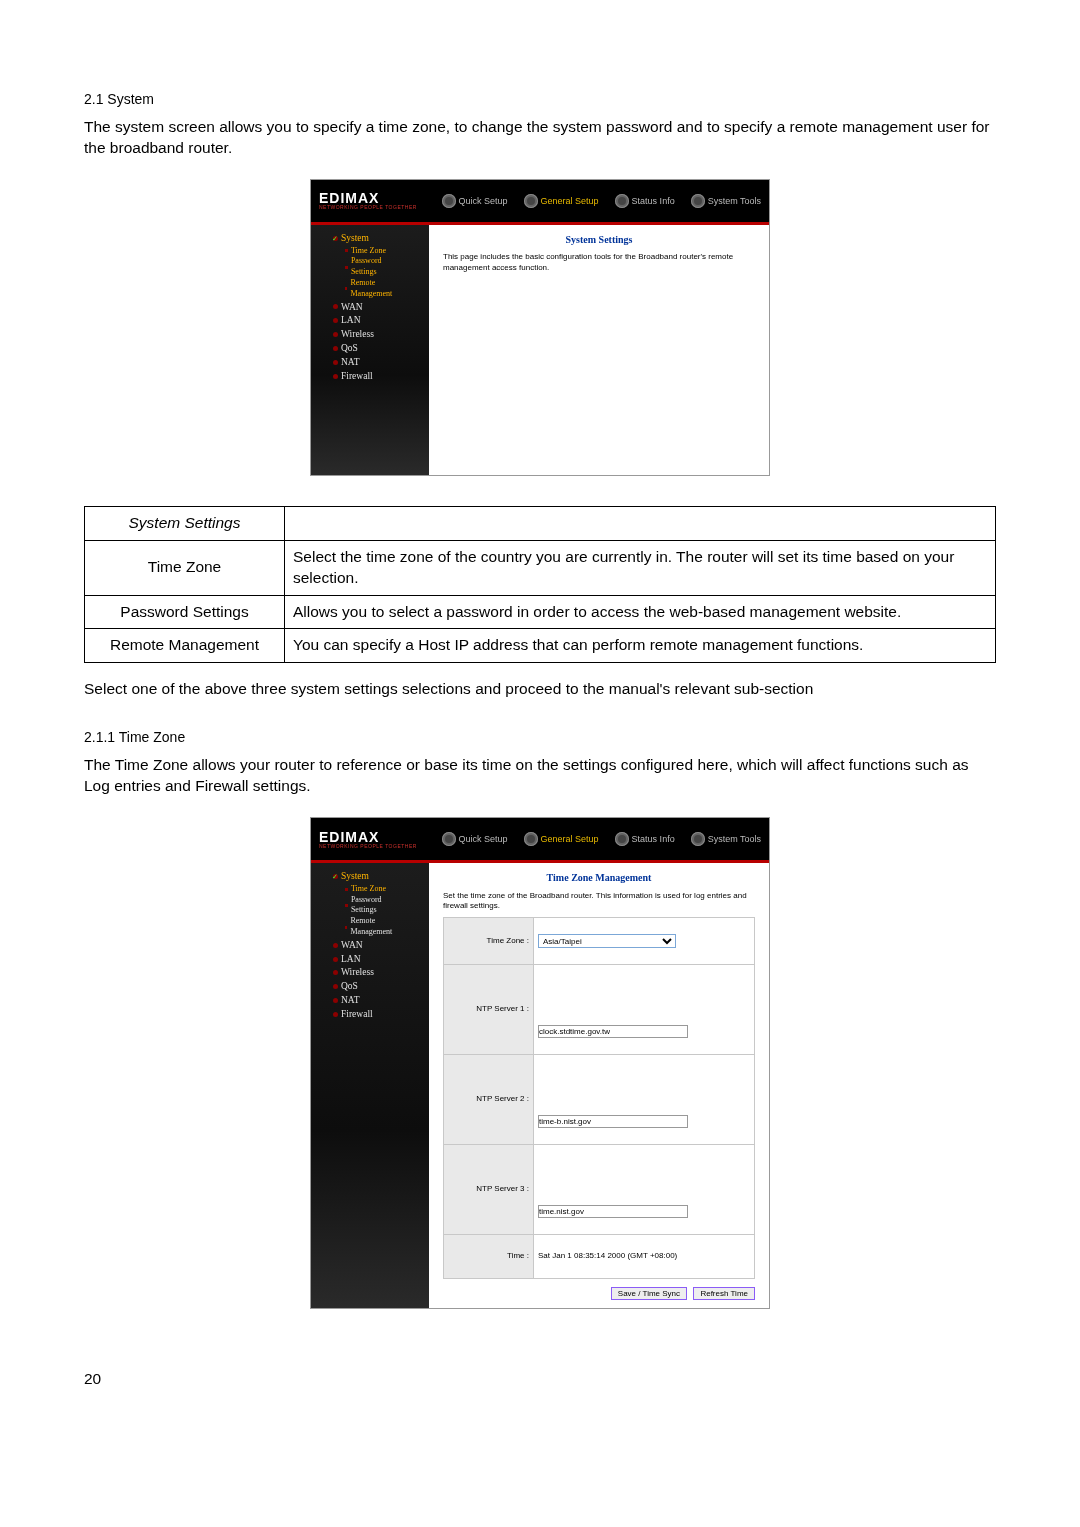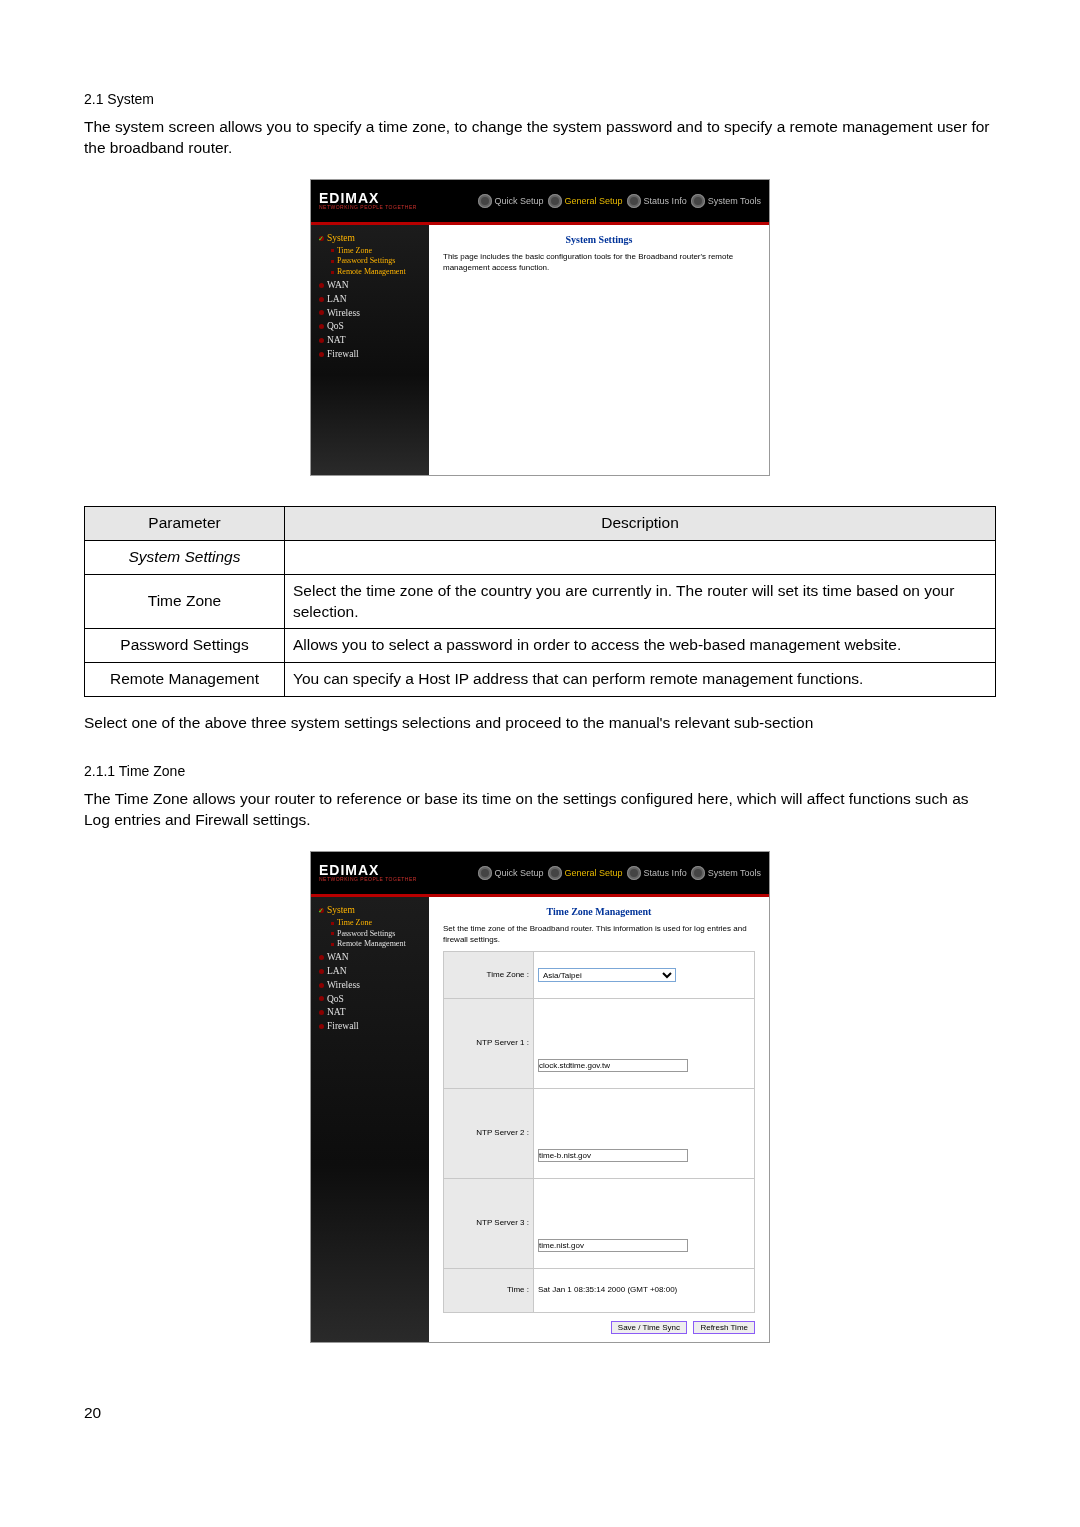--- a/index.html
+++ b/index.html
@@ -35,31 +35,31 @@
     background: #000;
     display: flex;
     align-items: center;
     padding: 0 8px;
     gap: 14px;
     position: relative;
   }
   .logo-block { display: flex; flex-direction: column; color:#fff; line-height:1; }
   .logo-text { font-size: 14px; font-weight: bold; letter-spacing: 1px; font-family: Arial Black, Arial, sans-serif; }
   .logo-sub { font-size: 5px; color:#c9302c; letter-spacing:0.5px; }
-  .shot-tabs { display:flex; align-items:center; gap:4px; margin-left:auto; }
+  .shot-tabs { display:flex; align-items:center; gap:16px; margin-left:auto; }
   .shot-tab { display:flex; align-items:center; gap:3px; color:#bbb; font-size:9px; }
   .shot-tab.active { color:#e6b800; }
   .tab-icon { width:14px; height:14px; background:#626262; border-radius:50%; position:relative; box-shadow:inset 0 0 0 1px #888; }
   .tab-icon::after{ content:""; position:absolute; inset:3px; background:#444; border-radius:50%; }
   .redbar { height:3px; background:#b80000; }
   .shot-body { display:flex; min-height:250px; }
   .sidebar {
     width:118px;
     background: linear-gradient(#1c1c1c,#0d0d0d 60%,#2a2a2a);
-    padding:6px 8px;
+    padding:6px 22px;
     color:#e0e0e0;
     font-family:"Times New Roman", serif;
   }
   .nav-group { font-size:9.5px; margin:1px 0; display:flex; align-items:center; gap:3px; }
   .nav-group.active { color:#ffb400; }
   .nav-bullet { width:5px; height:5px; background:#8b0000; border-radius:50%; display:inline-block; }
   .nav-bullet.check::after{ content:"✓"; font-size:7px; color:#33ff33; position:relative; top:-4px; left:-1px;}
   .nav-sub { margin-left:12px; font-size:8px; color:#ffb400; display:flex; align-items:center; gap:3px;}
   .nav-sub.dim { color:#e0e0e0; }
   .nav-sub .subdot { width:3px; height:3px; background:#8b0000; display:inline-block; }
@@ -179,24 +179,20 @@
     </div>
     <div class="content-pane">
       <div class="pane-title">System Settings</div>
       <div class="pane-desc">This page includes the basic configuration tools for the Broadband router's remote management access function.</div>
     </div>
   </div>
 </div>
 
 <table class="param-table">
   <tbody>
-      <tr>
-    <th>Parameter</th>
-    <th>Description</th>
-  </tr>
   <tr>
     <td class="param-col italic">System Settings</td>
     <td></td>
   </tr>
   <tr>
     <td class="param-col">Time Zone</td>
     <td>Select the time zone of the country you are currently in. The router will set its time based on your selection.</td>
   </tr>
   <tr>
     <td class="param-col">Password Settings</td>

